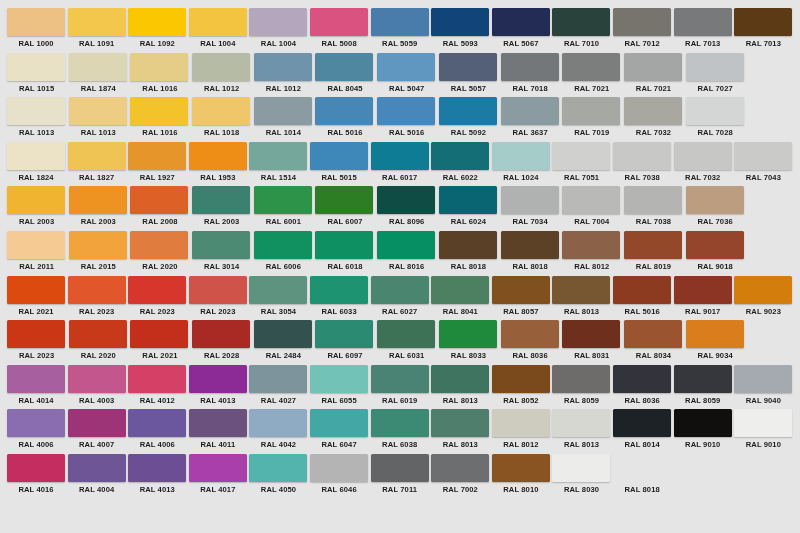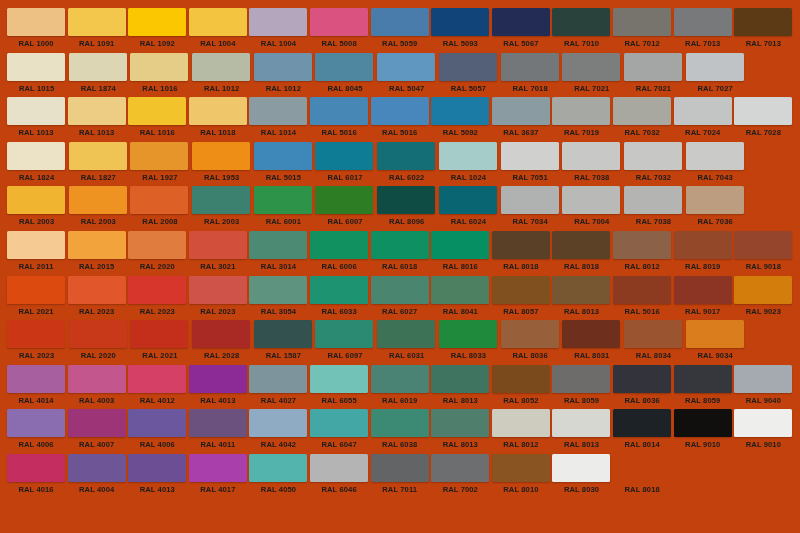--- a/index.html
+++ b/index.html
@@ -13,21 +13,21 @@
     height: 533px;
     overflow: hidden;
     font-family: "Liberation Sans", sans-serif;
     -webkit-font-smoothing: antialiased;
   }
 
   #chart {
     position: relative;
     width: 800px;
     height: 533px;
-    background: #c2410c;
+    background: #e5e5e5;
     box-sizing: border-box;
     padding: 8px 6px 0 6px;
   }
 
   .grid {
     display: flex;
     flex-direction: column;
   }
 
   .row {
@@ -219,24 +219,20 @@
         </div>
         <div class="cell">
           <div class="swatch" style="background: rgb(166, 168, 163);"></div>
           <div class="label">RAL 7019</div>
         </div>
         <div class="cell">
           <div class="swatch" style="background: rgb(168, 168, 161);"></div>
           <div class="label">RAL 7032</div>
         </div>
         <div class="cell">
-          <div class="swatch" style="background: rgb(195, 196, 196);"></div>
-          <div class="label">RAL 7024</div>
-        </div>
-        <div class="cell">
           <div class="swatch" style="background: rgb(212, 214, 214);"></div>
           <div class="label">RAL 7028</div>
         </div>
       </div>
       <div class="row">
         <div class="cell">
           <div class="swatch" style="background: rgb(236, 227, 199);"></div>
           <div class="label">RAL 1824</div>
         </div>
         <div class="cell">
@@ -245,20 +241,24 @@
         </div>
         <div class="cell">
           <div class="swatch" style="background: rgb(229, 149, 42);"></div>
           <div class="label">RAL 1927</div>
         </div>
         <div class="cell">
           <div class="swatch" style="background: rgb(239, 142, 23);"></div>
           <div class="label">RAL 1953</div>
         </div>
         <div class="cell">
+          <div class="swatch" style="background: rgb(117, 167, 155);"></div>
+          <div class="label">RAL 1514</div>
+        </div>
+        <div class="cell">
           <div class="swatch" style="background: rgb(62, 135, 185);"></div>
           <div class="label">RAL 5015</div>
         </div>
         <div class="cell">
           <div class="swatch" style="background: rgb(15, 124, 150);"></div>
           <div class="label">RAL 6017</div>
         </div>
         <div class="cell">
           <div class="swatch" style="background: rgb(19, 110, 117);"></div>
           <div class="label">RAL 6022</div>
@@ -341,24 +341,20 @@
         </div>
         <div class="cell">
           <div class="swatch" style="background: rgb(243, 163, 60);"></div>
           <div class="label">RAL 2015</div>
         </div>
         <div class="cell">
           <div class="swatch" style="background: rgb(224, 124, 62);"></div>
           <div class="label">RAL 2020</div>
         </div>
         <div class="cell">
-          <div class="swatch" style="background: rgb(210, 79, 60);"></div>
-          <div class="label">RAL 3021</div>
-        </div>
-        <div class="cell">
           <div class="swatch" style="background: rgb(76, 138, 115);"></div>
           <div class="label">RAL 3014</div>
         </div>
         <div class="cell">
           <div class="swatch" style="background: rgb(17, 144, 96);"></div>
           <div class="label">RAL 6006</div>
         </div>
         <div class="cell">
           <div class="swatch" style="background: rgb(14, 144, 98);"></div>
           <div class="label">RAL 6018</div>
@@ -454,21 +450,21 @@
         <div class="cell">
           <div class="swatch" style="background: rgb(196, 47, 27);"></div>
           <div class="label">RAL 2021</div>
         </div>
         <div class="cell">
           <div class="swatch" style="background: rgb(169, 42, 36);"></div>
           <div class="label">RAL 2028</div>
         </div>
         <div class="cell">
           <div class="swatch" style="background: rgb(51, 81, 78);"></div>
-          <div class="label">RAL 1587</div>
+          <div class="label">RAL 2484</div>
         </div>
         <div class="cell">
           <div class="swatch" style="background: rgb(43, 138, 114);"></div>
           <div class="label">RAL 6097</div>
         </div>
         <div class="cell">
           <div class="swatch" style="background: rgb(61, 114, 86);"></div>
           <div class="label">RAL 6031</div>
         </div>
         <div class="cell">

